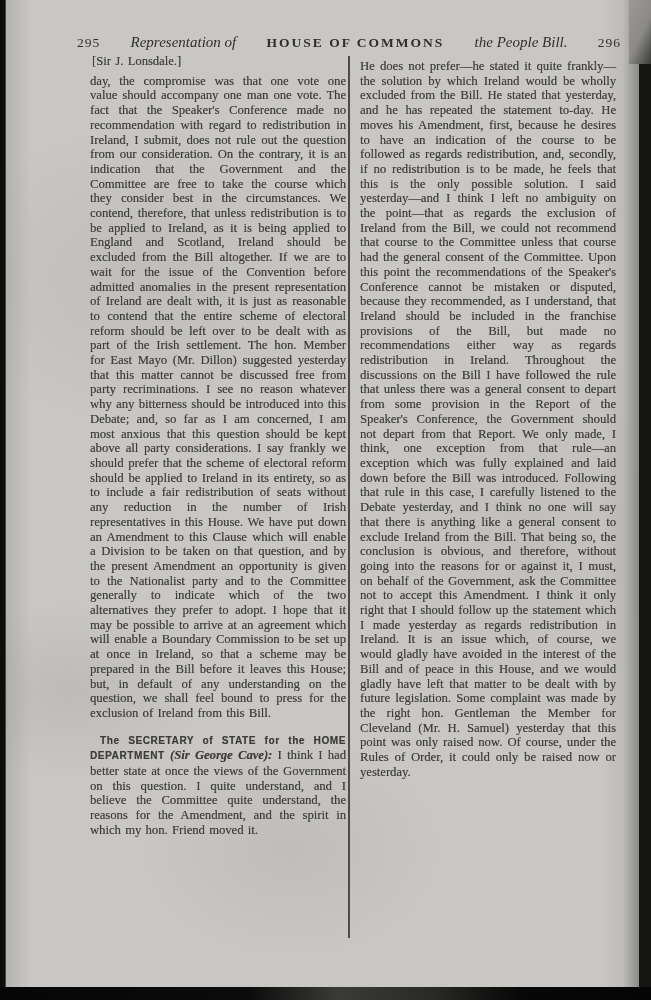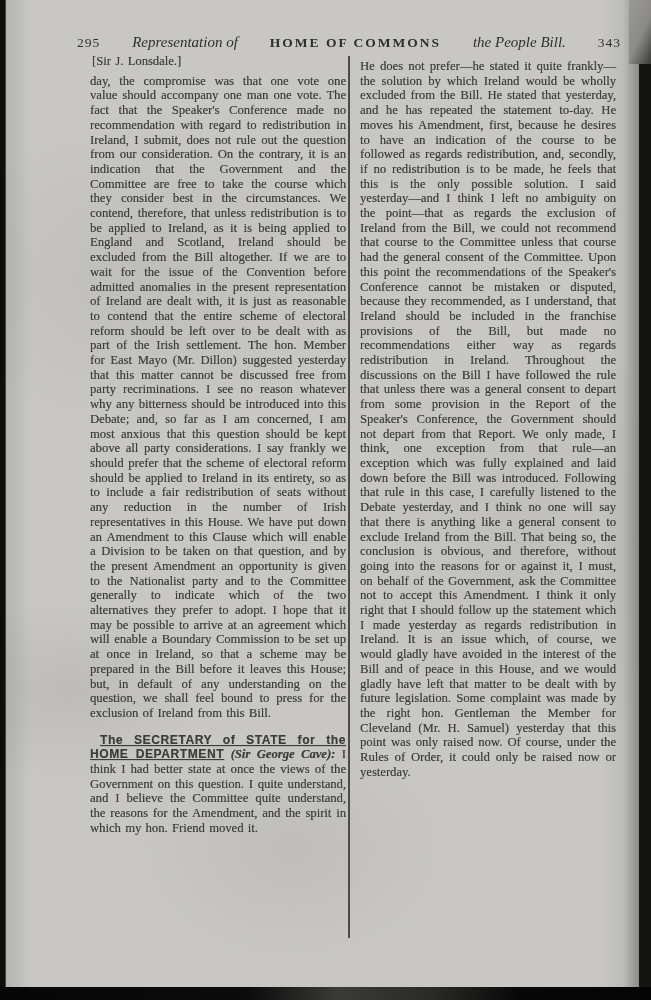--- a/index.html
+++ b/index.html
@@ -76,45 +76,44 @@
   p.body-par { margin: 5px; }
   p.body-par + p.body-par { margin-top: 12px; }
   .caption {
     text-indent: 7px;
     margin-bottom: 1px;
   }
   .indent { text-indent: 10px; }
   .speaker-sans {
     font-family: "Liberation Sans", sans-serif;
     font-weight: bold;
-    font-size: 12px;
+    font-size: 10px;
     letter-spacing: 0.6px;
-    text-decoration: underline;
   }
   .speaker-serif { font-weight: bold; font-style: italic; }
 </style>
 </head>
 <body>
 
 <div class="scan">
   <div class="edge-left-stack"></div>
   <div class="paper"></div>
   <div class="corner-patch"></div>
   <div class="bottom-band"></div>
 
   <div class="header">
     <span class="pageno">295</span>
     <span class="sp"></span>
     <span class="run-title">Representation of</span>
     <span class="sp"></span>
-    <span class="center-title">HOME OF COMMONS</span>
+    <span class="center-title">HOUSE OF COMMONS</span>
     <span class="sp"></span>
     <span class="run-title">the People Bill.</span>
     <span class="sp"></span>
-    <span class="pageno">343</span>
+    <span class="pageno">296</span>
   </div>
 
   <div class="columns">
     <div class="divider"></div>
 
     <div class="col col-left">
       <div class="caption">[Sir J. Lonsdale.]</div>
       <p class="body-par">day, the compromise was that one vote one value should accompany one man one vote. The fact that the Speaker's Conference made no recommendation with regard to redistribution in Ireland, I submit, does not rule out the question from our consideration. On the contrary, it is an indication that the Government and the Committee are free to take the course which they consider best in the circumstances. We contend, therefore, that unless redistribution is to be applied to Ireland, as it is being applied to England and Scotland, Ireland should be excluded from the Bill altogether. If we are to wait for the issue of the Convention before admitted anomalies in the present representation of Ireland are dealt with, it is just as reasonable to contend that the entire scheme of electoral reform should be left over to be dealt with as part of the Irish settlement. The hon. Member for East Mayo (Mr. Dillon) suggested yesterday that this matter cannot be discussed free from party recriminations. I see no reason whatever why any bitterness should be introduced into this Debate; and, so far as I am concerned, I am most anxious that this question should be kept above all party considerations. I say frankly we should prefer that the scheme of electoral reform should be applied to Ireland in its entirety, so as to include a fair redistribution of seats without any reduction in the number of Irish representatives in this House. We have put down an Amendment to this Clause which will enable a Division to be taken on that question, and by the present Amendment an opportunity is given to the Nationalist party and to the Committee generally to indicate which of the two alternatives they prefer to adopt. I hope that it may be possible to arrive at an agreement which will enable a Boundary Commission to be set up at once in Ireland, so that a scheme may be prepared in the Bill before it leaves this House; but, in default of any understanding on the question, we shall feel bound to press for the exclusion of Ireland from this Bill.</p>
       <p class="body-par indent"><span class="speaker-sans">The SECRETARY of STATE for the HOME DEPARTMENT</span> <span class="speaker-serif">(Sir George Cave):</span> <span>I think I had better state at once the views of the Government on this question. I quite understand, and I believe the Committee quite understand, the reasons for the Amendment, and the spirit in which my hon. Friend moved it.</span></p>
     </div>

